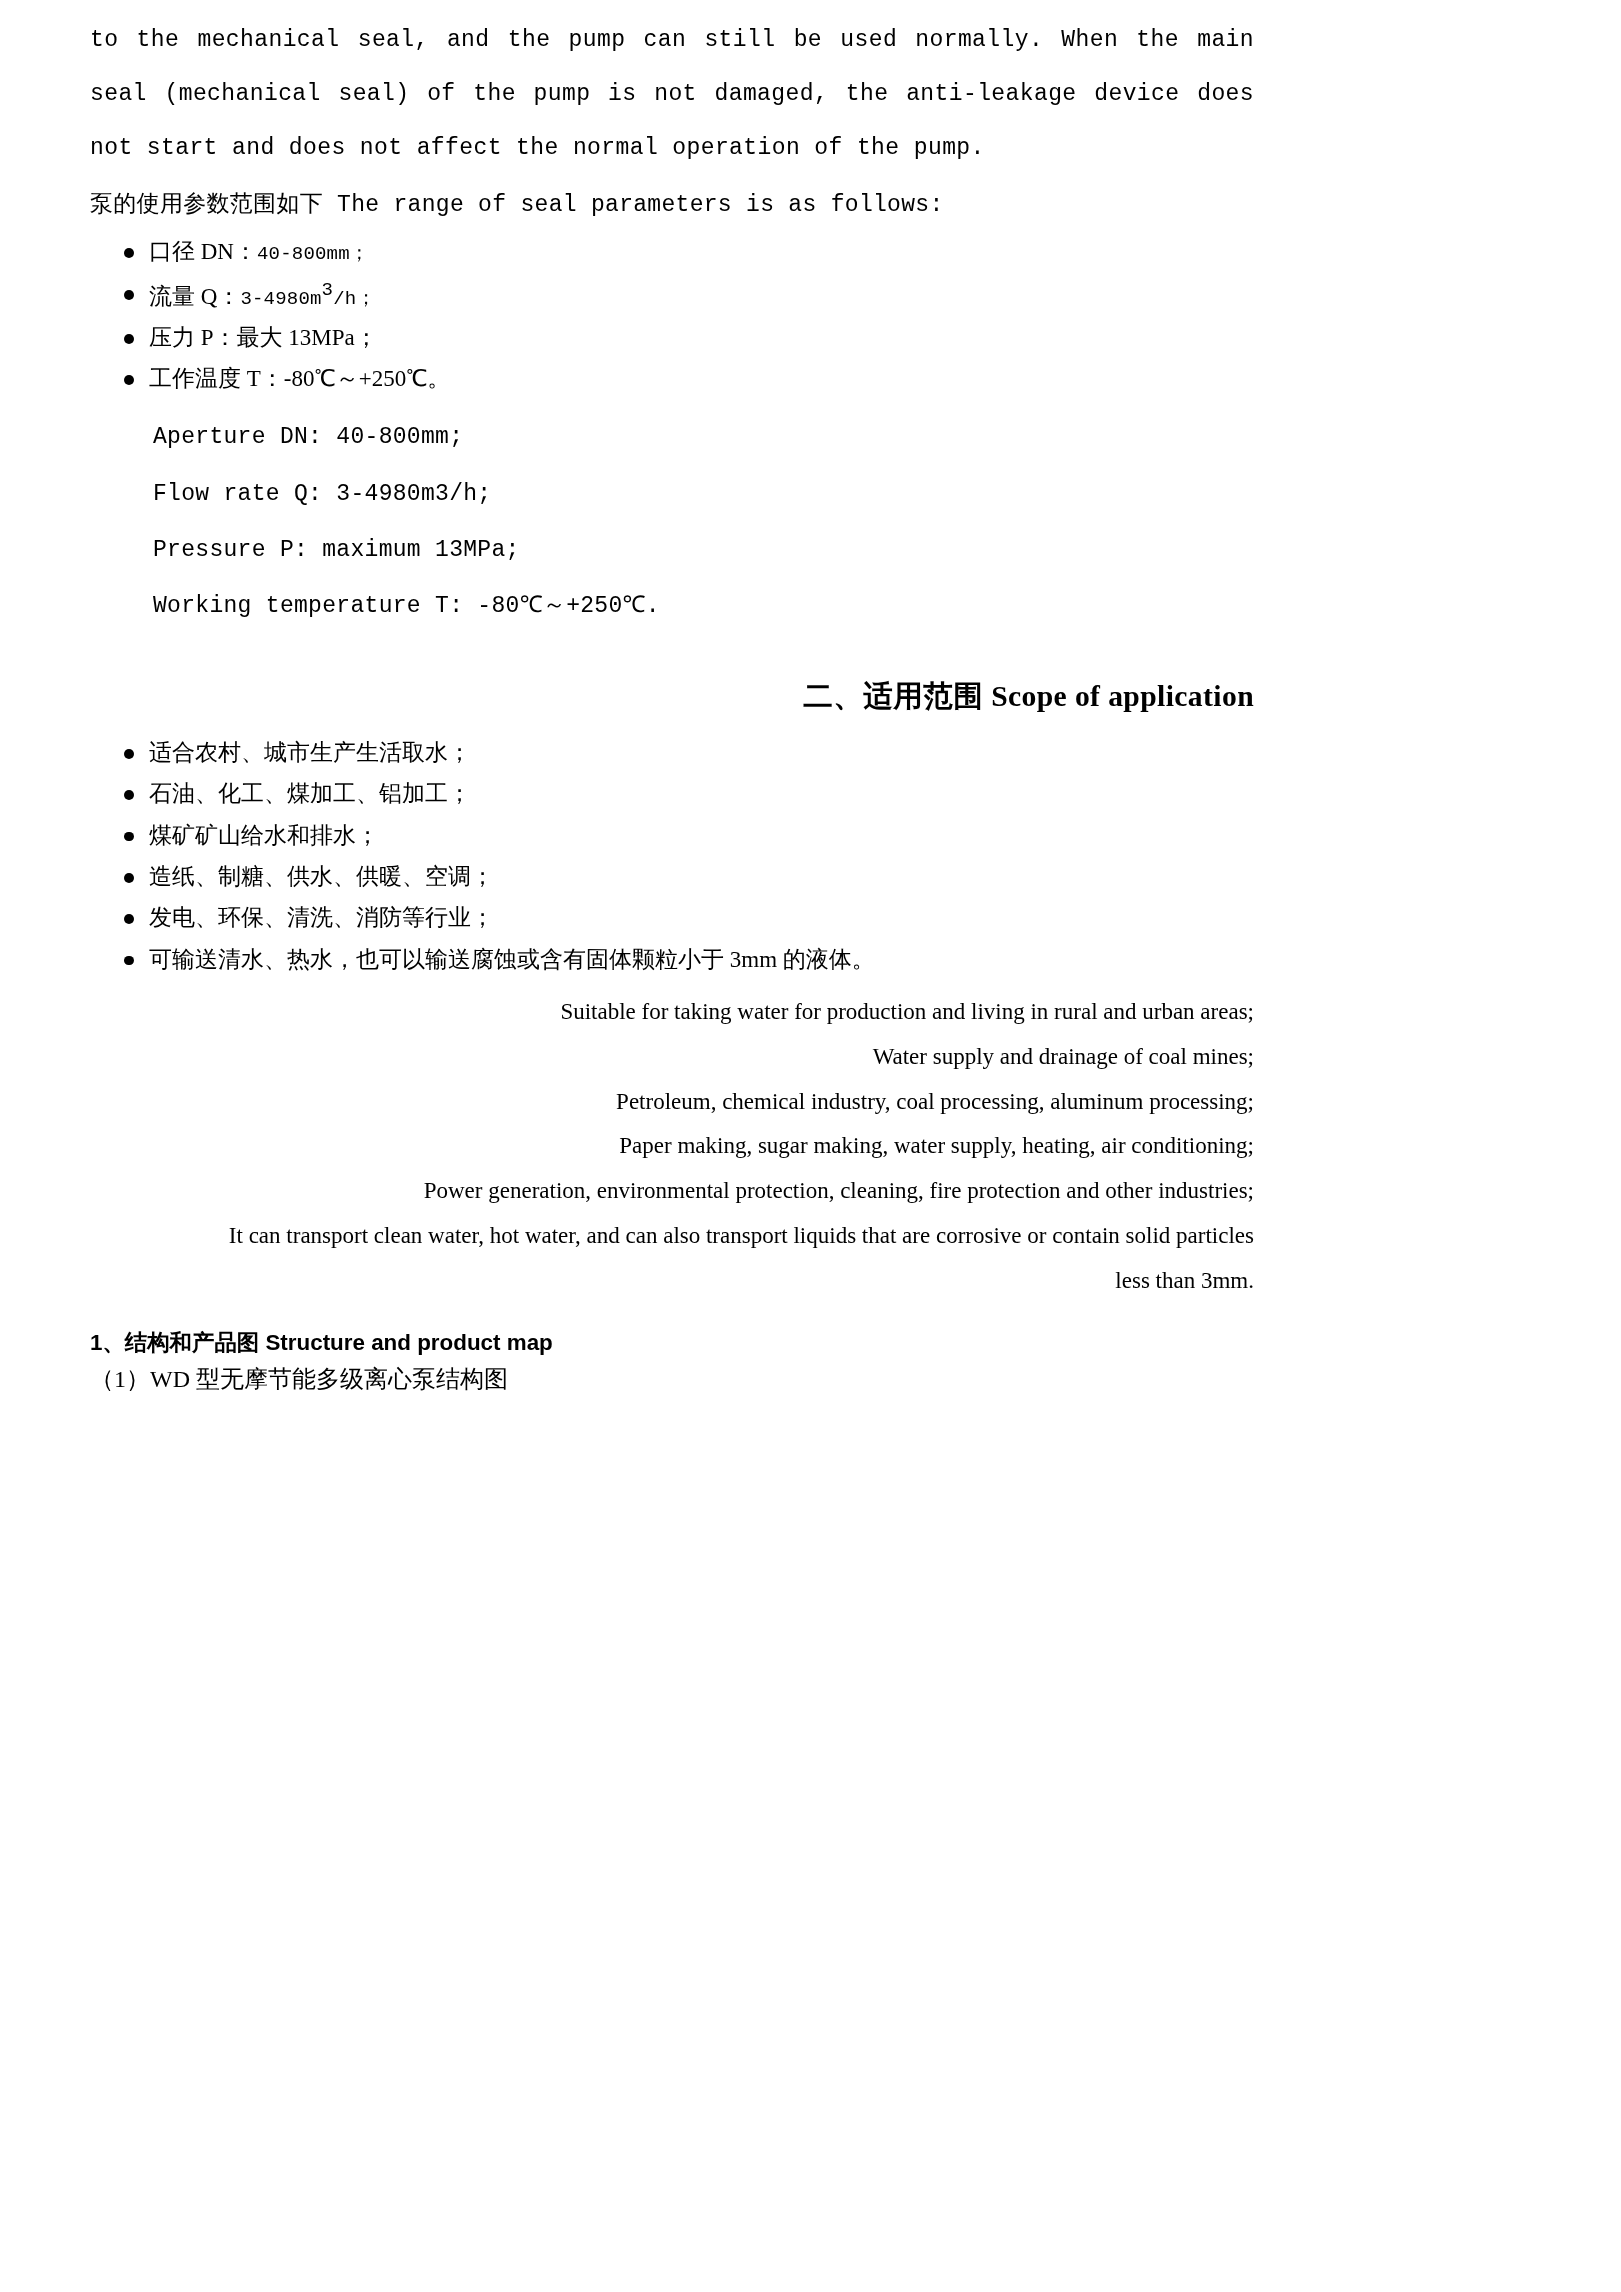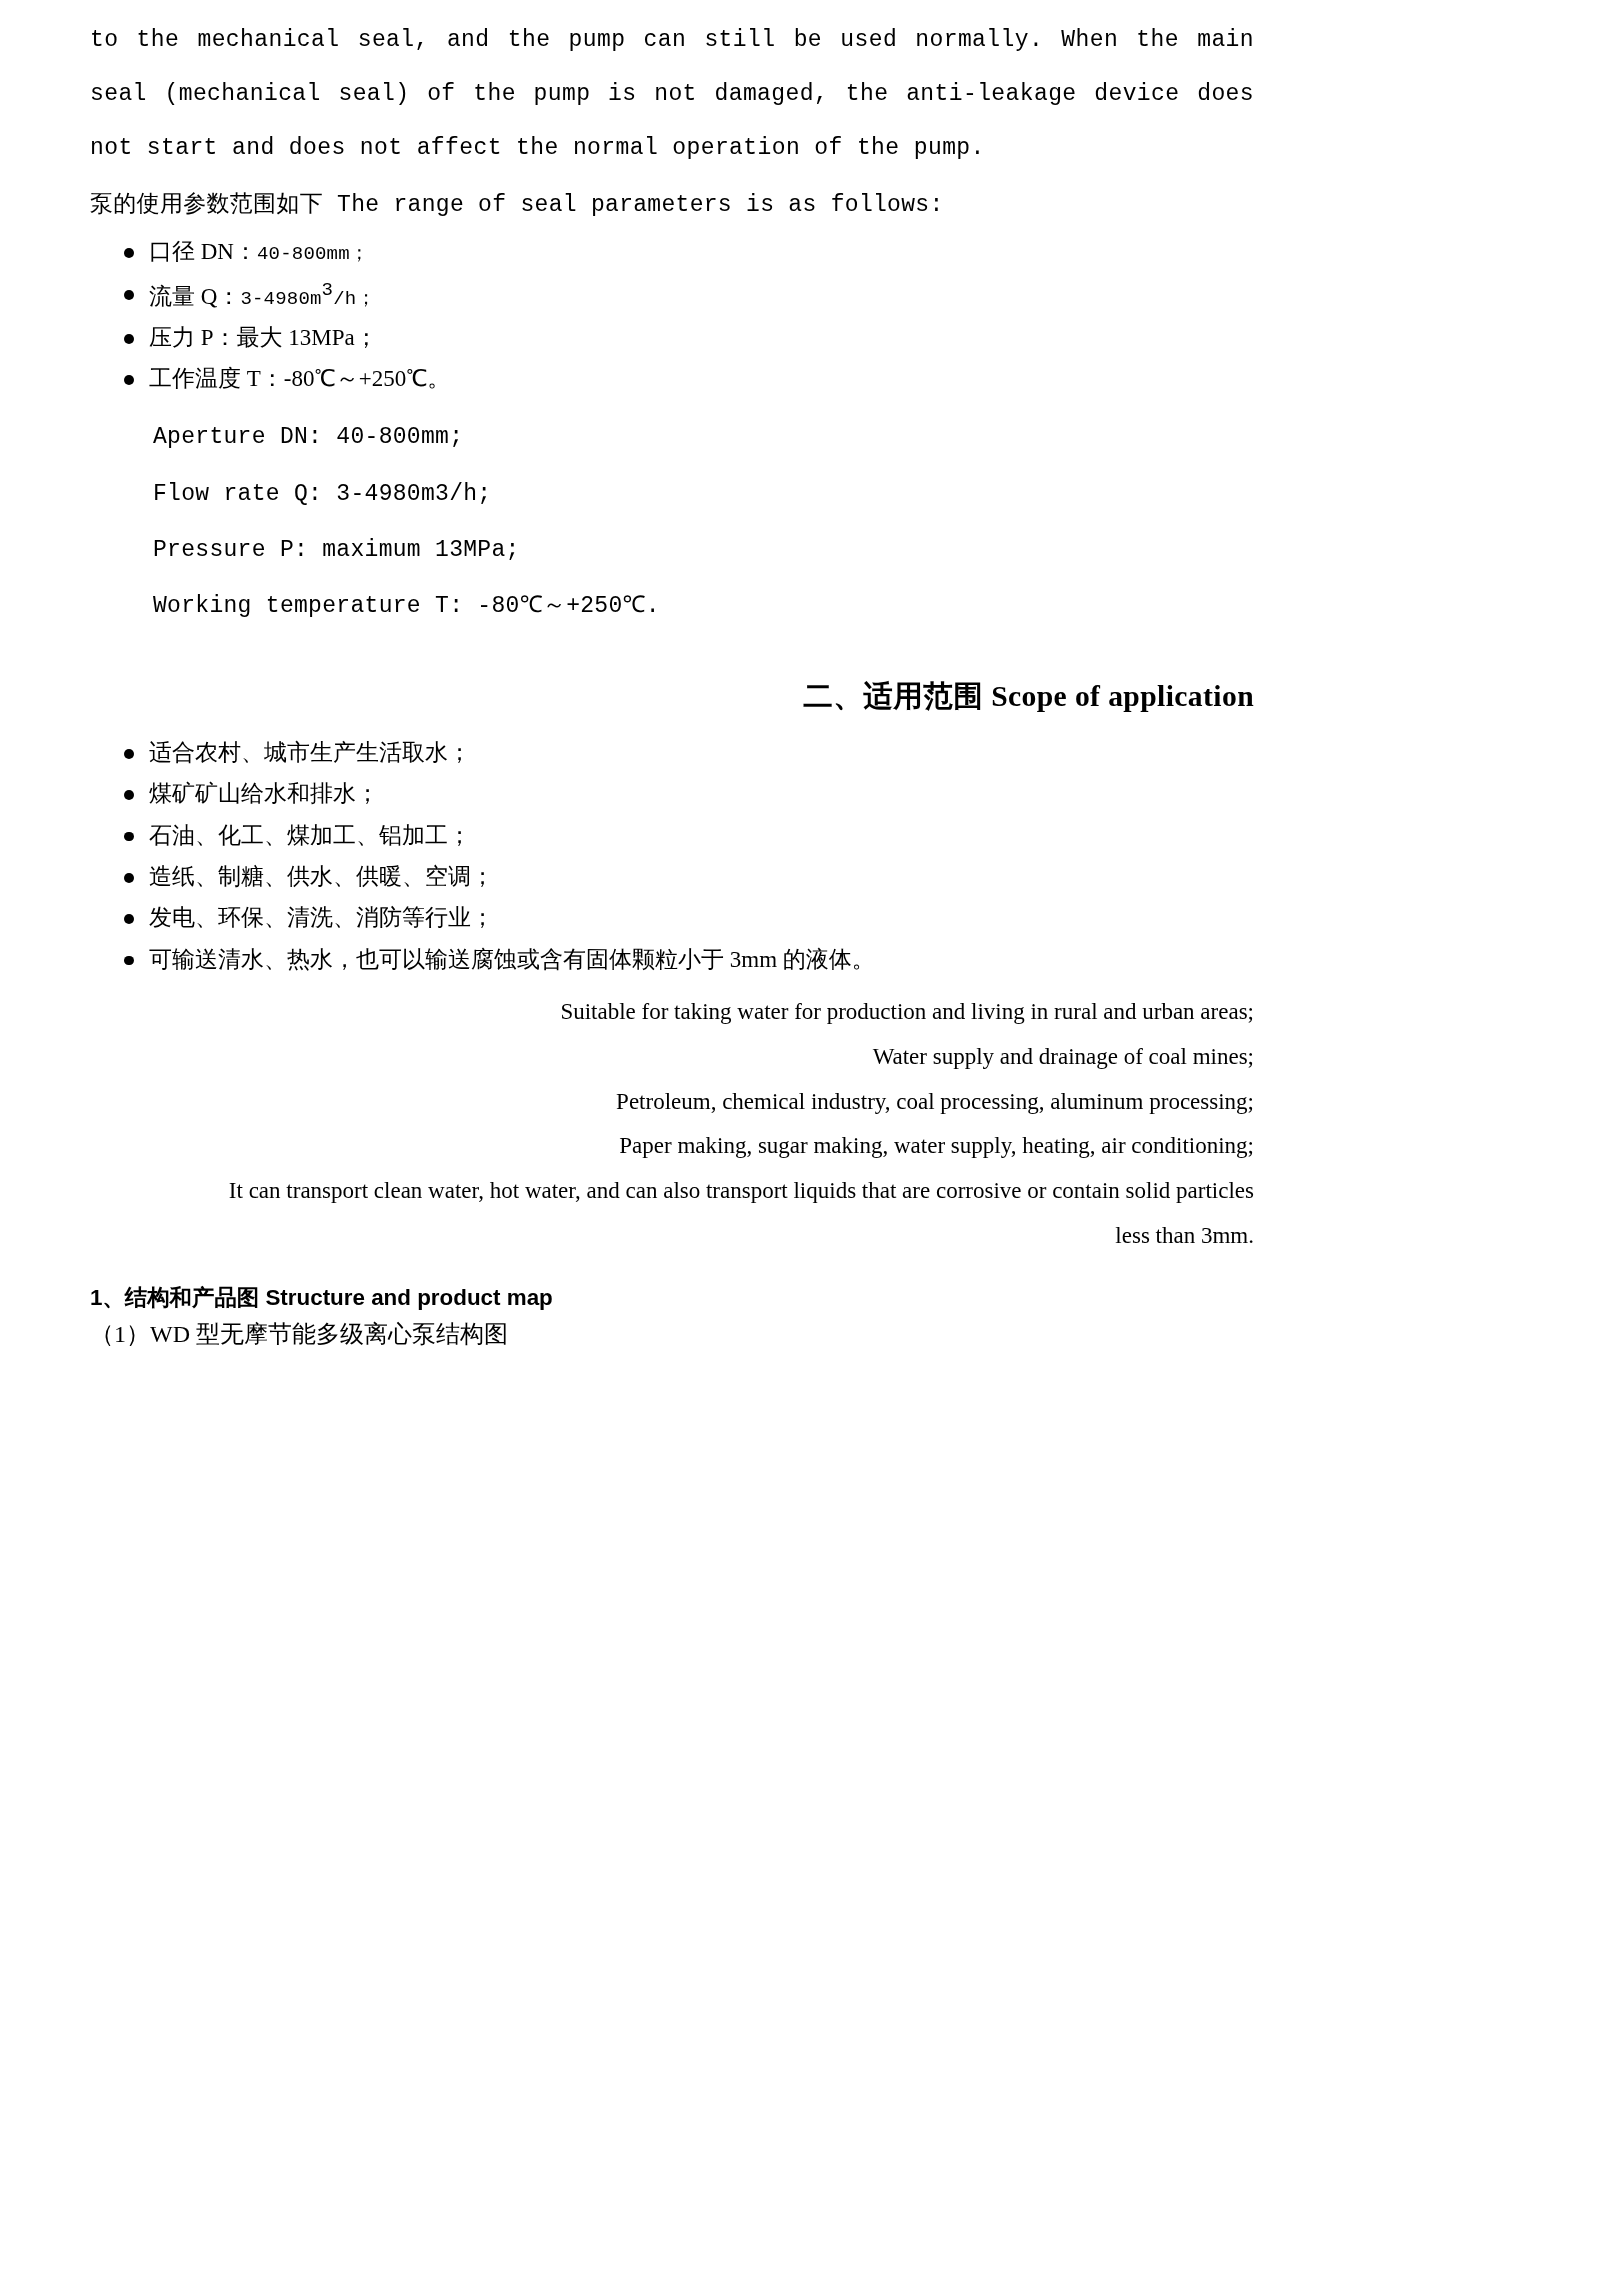--- a/index.html
+++ b/index.html
@@ -152,33 +152,34 @@
   <p class="sub-line">Pressure P: maximum 13MPa;</p>
   <p class="sub-line">Working temperature T: -80℃～+250℃.</p>
 
   <h2 class="section">
     <span>二、适用范围</span>
     <span class="en"> Scope of application</span>
   </h2>
 
   <ul class="bullets">
     <li>适合农村、城市生产生活取水；</li>
+    <li>石油、化工、煤加工、铝加工；</li>
     <li>煤矿矿山给水和排水；</li>
-    <li>石油、化工、煤加工、铝加工；</li>
     <li>造纸、制糖、供水、供暖、空调；</li>
     <li>发电、环保、清洗、消防等行业；</li>
     <li>可输送清水、热水，也可以输送腐蚀或含有固体颗粒小于 3mm 的液体。</li>
   </ul>
 
   <div class="spacer-small"></div>
 
   <p class="sub-line-serif">Suitable for taking water for production and living in rural and urban areas;</p>
   <p class="sub-line-serif">Water supply and drainage of coal mines;</p>
   <p class="sub-line-serif">Petroleum, chemical industry, coal processing, aluminum processing;</p>
   <p class="sub-line-serif">Paper making, sugar making, water supply, heating, air conditioning;</p>
+  <p class="sub-line-serif">Power generation, environmental protection, cleaning, fire protection and other industries;</p>
   <p class="sub-line-serif">It can transport clean water, hot water, and can also transport liquids that are corrosive or contain solid particles</p>
   <p class="sub-line-serif cont">less than 3mm.</p>
 
 
   <h3 class="subsection">1、结构和产品图  Structure and product map</h3>
   <p class="fig-caption">（1）WD 型无摩节能多级离心泵结构图</p>
 
 </div>
 
 

